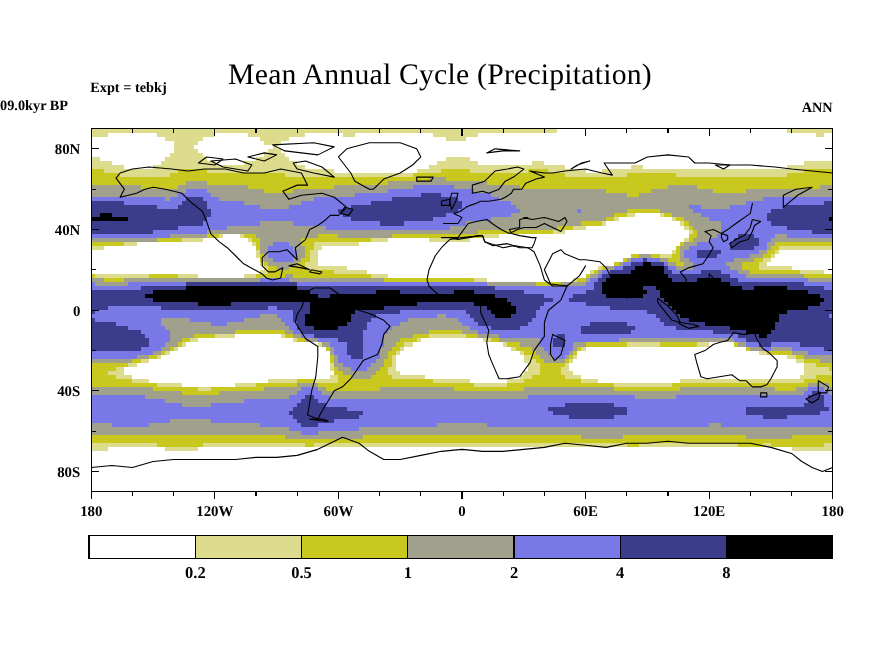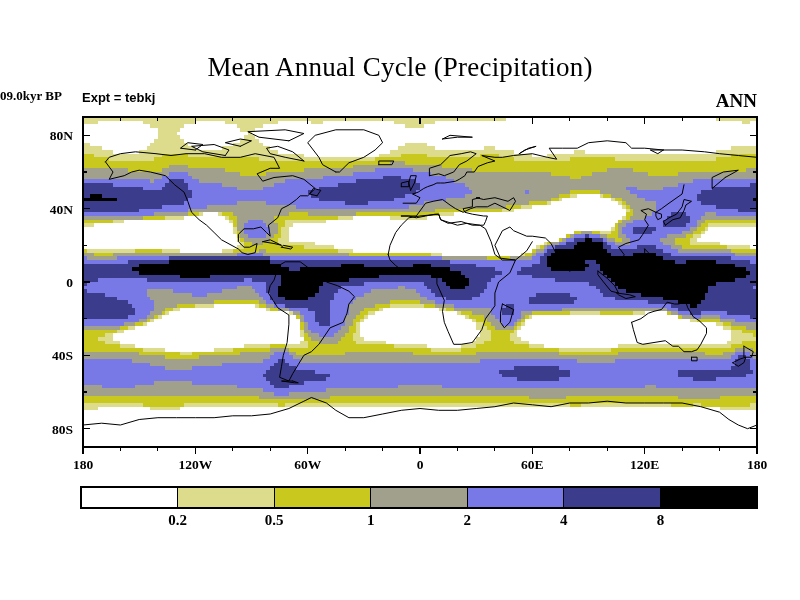--- a/index.html
+++ b/index.html
@@ -38,32 +38,32 @@
     top: 88px;
     width: 800px;
     text-align: left;
     font-family: "Liberation Serif", serif;
     font-size: 13px;
     font-weight: bold;
   }
   .expt-label {
     position: absolute;
     left: 82px;
-    top: 90px;
-    font-family: Liberation Sans, sans-serif;
+    top: 72px;
+    font-family: Liberation Serif, serif;
     font-size: 13px;
     font-weight: bold;
     white-space: nowrap;
   }
   .ann-label {
     position: absolute;
     right: 43px;
     top: 90px;
     font-family: "Liberation Serif", serif;
-    font-size: 19px;
+    font-size: 13px;
     font-weight: bold;
     white-space: nowrap;
   }
   #map-svg, #cbar-svg {
     position: absolute;
     display: block;
   }
   #map-svg { left: 0; top: 0; }
   #cbar-svg { left: 0; top: 0; }
   .axis-text {

